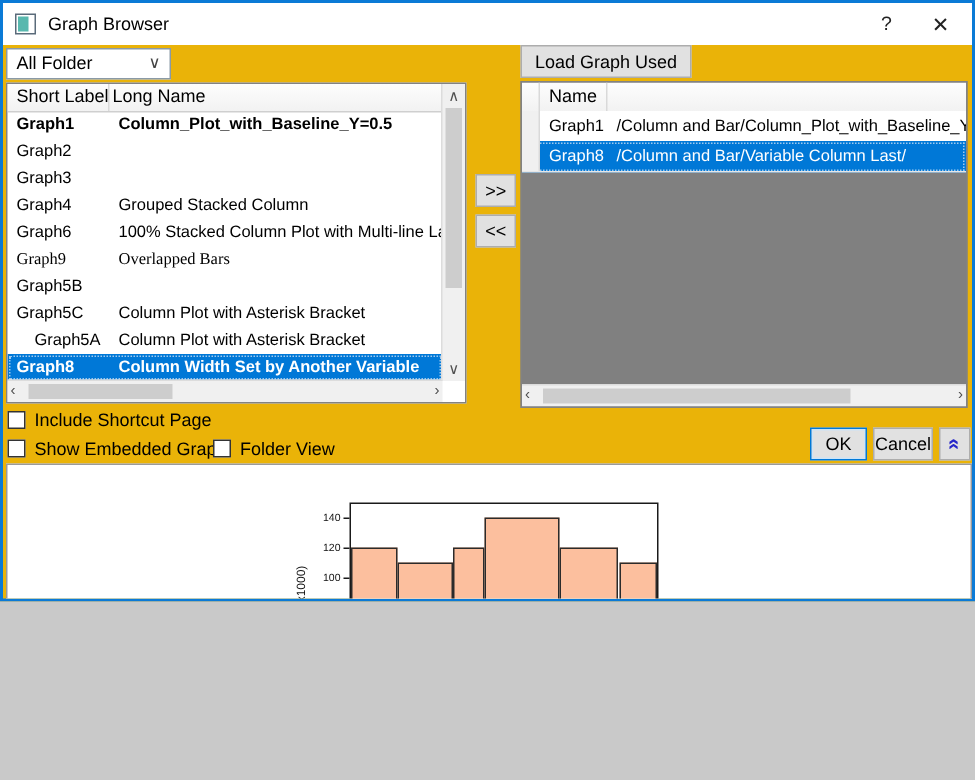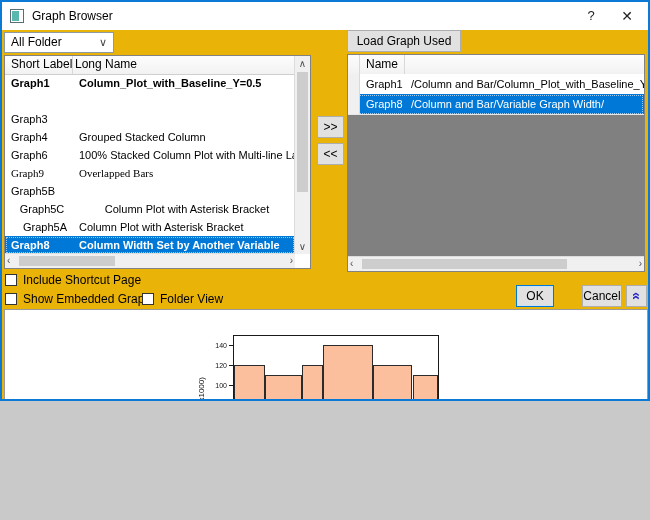--- a/index.html
+++ b/index.html
@@ -75,39 +75,43 @@
   <div class="panel" style="left:2px;top:53px;width:307px;height:214px;">
     <div class="thead" style="height:18px;">
       <div class="thcell" style="left:0;width:68px;height:18px;line-height:17px;">Short Label</div>
       <div class="thcell" style="left:64px;right:0;height:18px;line-height:17px;">Long Name</div>
     </div>
     <div id="left-rows" style="position:absolute;left:0;top:18px;right:15px;bottom:14px;font-size:11px;">
         <div class="trow bold" style="top: 0px; height: 18px; line-height: 18px;">
           <div class="tcell" style="left: 0px; width: 68px;">Graph1</div>
           <div class="tcell" style="left: 68px; right: 0px;">Column_Plot_with_Baseline_Y=0.5</div>
         </div>
+        <div class="trow" style="top: 18px; height: 18px; line-height: 18px;">
+          <div class="tcell" style="left: 0px; width: 68px;">Graph2</div>
+          <div class="tcell" style="left: 68px; right: 0px;"></div>
+        </div>
         <div class="trow" style="top: 36px; height: 18px; line-height: 18px;">
           <div class="tcell" style="left: 0px; width: 68px;">Graph3</div>
         </div>
         <div class="trow" style="top: 54px; height: 18px; line-height: 18px;">
           <div class="tcell" style="left: 0px; width: 68px;">Graph4</div>
           <div class="tcell" style="left: 68px; right: 0px;">Grouped Stacked Column</div>
         </div>
         <div class="trow" style="top: 72px; height: 18px; line-height: 18px;">
           <div class="tcell" style="left: 0px; width: 68px;">Graph6</div>
           <div class="tcell" style="left: 68px; right: 0px;">100% Stacked Column Plot with Multi-line Label</div>
         </div>
         <div class="trow" style="top: 90px; height: 18px; line-height: 18px; font-family: Liberation Serif, serif;">
           <div class="tcell" style="left: 0px; width: 68px;">Graph9</div>
           <div class="tcell" style="left: 68px; right: 0px;">Overlapped Bars</div>
         </div>
         <div class="trow" style="top: 108px; height: 18px; line-height: 18px;">
           <div class="tcell" style="left: 0px; width: 68px;">Graph5B</div>
         </div>
-        <div class="trow" style="top: 126px; height: 18px; line-height: 18px; text-align: center;">
+        <div class="trow" style="top: 126px; height: 18px; line-height: 18px;">
           <div class="tcell" style="left: 0px; width: 68px;">Graph5C</div>
           <div class="tcell" style="left: 68px; right: 0px;">Column Plot with Asterisk Bracket</div>
         </div>
         <div class="trow" style="top: 144px; height: 18px; line-height: 18px;">
           <div class="tcell" style="left: 12px; width: 68px;">Graph5A</div>
           <div class="tcell" style="left: 68px; right: 0px;">Column Plot with Asterisk Bracket</div>
         </div>
         <div class="trow sel bold" style="top: 162px; height: 18px; line-height: 18px;">
           <div class="tcell" style="left: 0px; width: 68px;">Graph8</div>
           <div class="tcell" style="left: 68px; right: 0px;">Column Width Set by Another Variable</div>
@@ -139,21 +143,21 @@
     </div>
     <div id="right-rows" style="position:absolute;left:0;top:19px;right:0;bottom:14px;font-size:11px;">
         <div class="trow" style="top: 0px; height: 20px; line-height: 20px; background: rgb(255, 255, 255); border-bottom: 1px solid rgb(230, 230, 230);">
           <div class="tcell" style="left: 0px; width: 12px; background: rgb(240, 240, 240); border-right: 1px solid rgb(217, 217, 217);"></div>
           <div class="tcell" style="left: 12px; width: 45px;">Graph1</div>
           <div class="tcell" style="left: 57px; right: 0px;">/Column and Bar/Column_Plot_with_Baseline_Y=0.5/</div>
         </div>
         <div class="trow sel" style="top: 20px; height: 20px; line-height: 20px; background: rgb(0, 120, 215); border-bottom: 1px solid rgb(230, 230, 230);">
           <div class="tcell" style="left: 0px; width: 12px; background: rgb(240, 240, 240); border-right: 1px solid rgb(217, 217, 217);"></div>
           <div class="tcell" style="left: 12px; width: 45px;">Graph8</div>
-          <div class="tcell" style="left: 57px; right: 0px;">/Column and Bar/Variable Graph Width/</div>
+          <div class="tcell" style="left: 57px; right: 0px;">/Column and Bar/Variable Column Last/</div>
         </div>
       </div>
     <div class="sb" style="left:0;bottom:0;height:14px;right:0;border-top:1px solid #dcdcdc;">
       <div class="arr" style="left:2px;top:1px;">‹</div>
       <div class="thumb" style="top:2px;bottom:2px;left:14px;width:205px;"></div>
       <div class="arr" style="right:2px;top:1px;">›</div>
     </div>
   </div>
 
   <div class="ck" style="left:3px;top:271px;">
@@ -162,21 +166,21 @@
   </div>
   <div class="ck" style="left:3px;top:290px;">
     <span class="box"></span>
     <span class="lbl">Show Embedded Graph</span>
   </div>
   <div class="ck" style="left:140px;top:290px;">
     <span class="box"></span>
     <span class="lbl">Folder View</span>
   </div>
 
-  <button class="btn def" style="left:514px;top:283px;width:38px;height:22px;">OK</button>
+  <button class="btn def" style="left:538px;top:283px;width:38px;height:22px;">OK</button>
   <button class="btn" style="left:580px;top:283px;width:40px;height:22px;">Cancel</button>
   <button class="btn collapse" style="left:624px;top:283px;width:21px;height:22px;"><span>«</span></button>
 
   <div class="preview">
     <div class="legend" id="legend" style="left:232px;top:27px;">
         <div class="li"><span class="sw" style="background: rgb(252, 191, 158);"></span><span class="nm">Europe</span></div>
         <div class="li"><span class="sw" style="background: rgb(146, 146, 238);"></span><span class="nm">USA</span></div>
       </div>
     <div class="axtitle" id="ytitle" style="left:196px;top:100px;transform:translate(-50%,-50%) rotate(-90deg);">Unit Sales (x1000)</div>
     <div class="chart-frame" id="chart-frame" style="left:228px;top:25px;width:204px;height:151px;">

